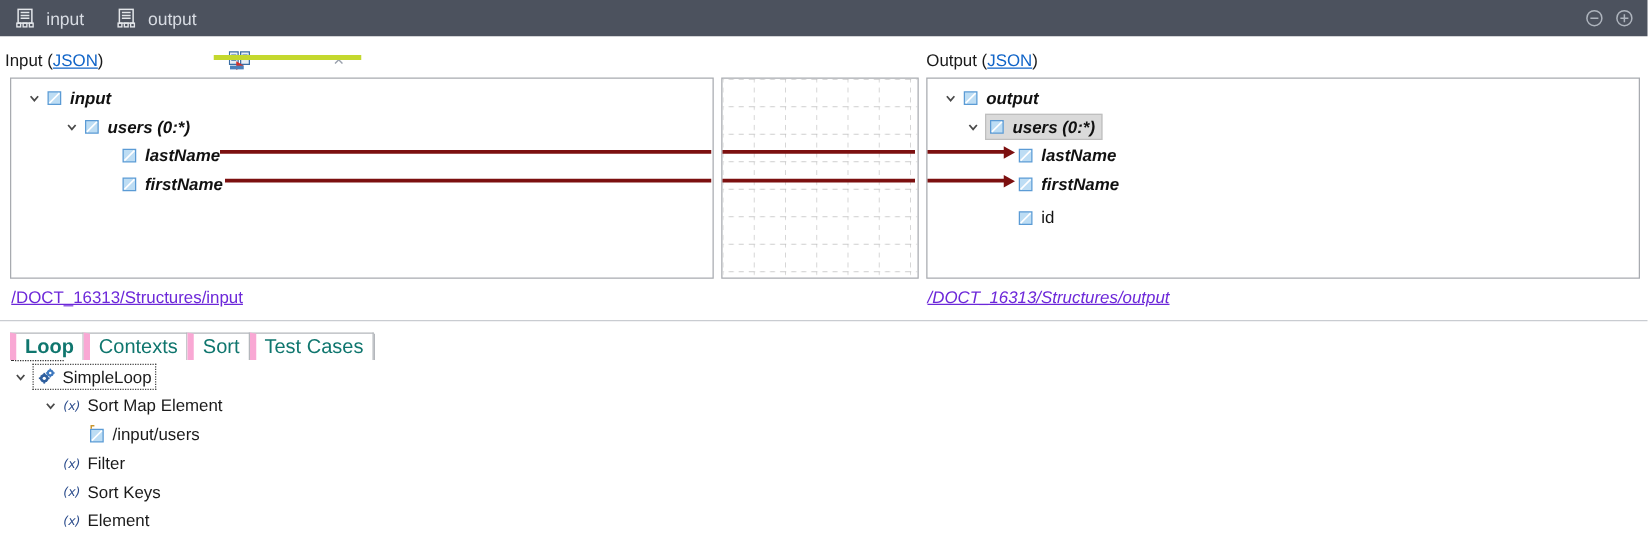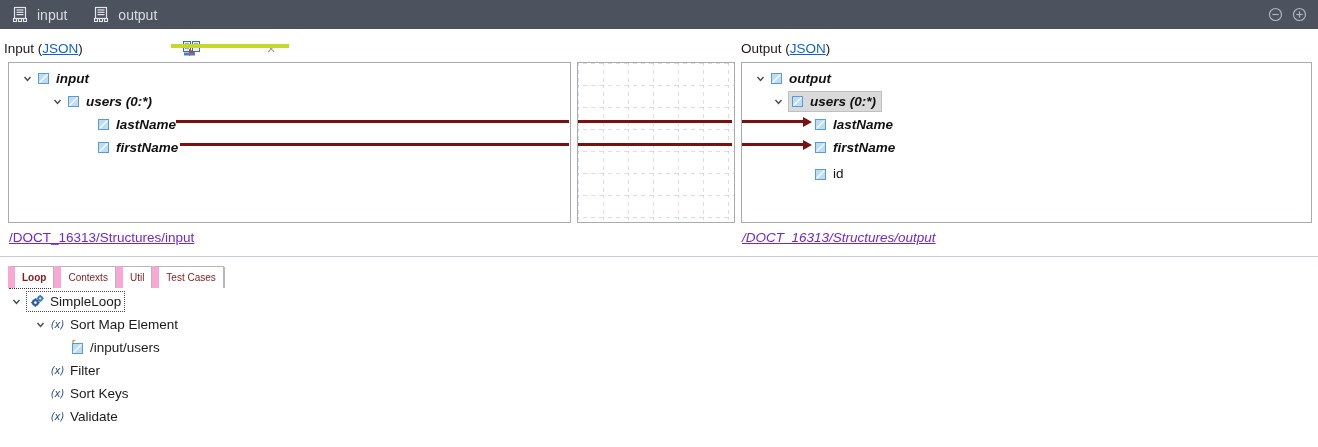--- a/index.html
+++ b/index.html
@@ -82,22 +82,22 @@
     position:absolute;color:#6d28d9;text-decoration:underline;
     font-size:13.5px;cursor:pointer;white-space:nowrap;
   }
 
   
   .hsep{position:absolute;left:0;width:1318px;height:1px;background:#c9ccd1;}
 
   
   .btabs{position:absolute;left:8px;top:266px;display:flex;align-items:flex-end;height:22px;}
   .btab{
-    padding:2px 7px 2px 7px;font-size:10px;color:#7f1d1d;
-    border-left:7px solid #f9a8d4;border-top:1px solid #b4b7bc;border-right:1px solid #b4b7bc;
+    padding:2px 7px 2px 7px;font-size:16px;color:#0f766e;
+    border-left:5px solid #f9a8d4;border-top:1px solid #b4b7bc;border-right:1px solid #b4b7bc;
     background:#ffffff;cursor:pointer;line-height:17px;
   }
   .btab.active{font-weight:bold;}
   .btab-end{border-left:1px solid #b4b7bc;width:8px;height:21px;}
   .btab-underline{
     position:absolute;left:9px;top:287px;width:42px;height:1px;
     border-bottom:1px dotted #333;
   }
 
   
@@ -336,21 +336,21 @@
 <div class="arrowhead" style="left:803px;top:139.5px;"></div>
 
 <div class="pathlink" style="left:9px;top:230px;">/DOCT_16313/Structures/input</div>
 <div class="pathlink" style="left:742px;top:230px;font-style:italic;">/DOCT_16313/Structures/output</div>
 
 <div class="hsep" style="top:256px;"></div>
 
 <div class="btabs">
   <div class="btab active">Loop</div>
   <div class="btab">Contexts</div>
-  <div class="btab">Util</div>
+  <div class="btab">Sort</div>
   <div class="btab">Test Cases</div>
   <div class="btab-end"></div>
 </div>
 <div class="btab-underline"></div>
 
 <div class="btree">
 
   <div class="bnode" style="left:10px;top:0px;">
     <span class="twisty">
       <svg width="13" height="13" viewBox="0 0 13 13">
@@ -420,16 +420,16 @@
     </span>
     <span class="blabel">Sort Keys</span>
   </div>
 
   <div class="bnode" style="left:50px;top:115px;">
     <span class="bicon">
       <svg width="15" height="15" viewBox="0 0 15 15">
         <text x="7.5" y="11" font-family="DejaVu Sans, sans-serif" font-size="10" font-style="italic" fill="#2b4c8c" text-anchor="middle">(x)</text>
       </svg>
     </span>
-    <span class="blabel">Validate</span>
+    <span class="blabel">Element</span>
   </div>
 
 </div>
 
 </body></html>

